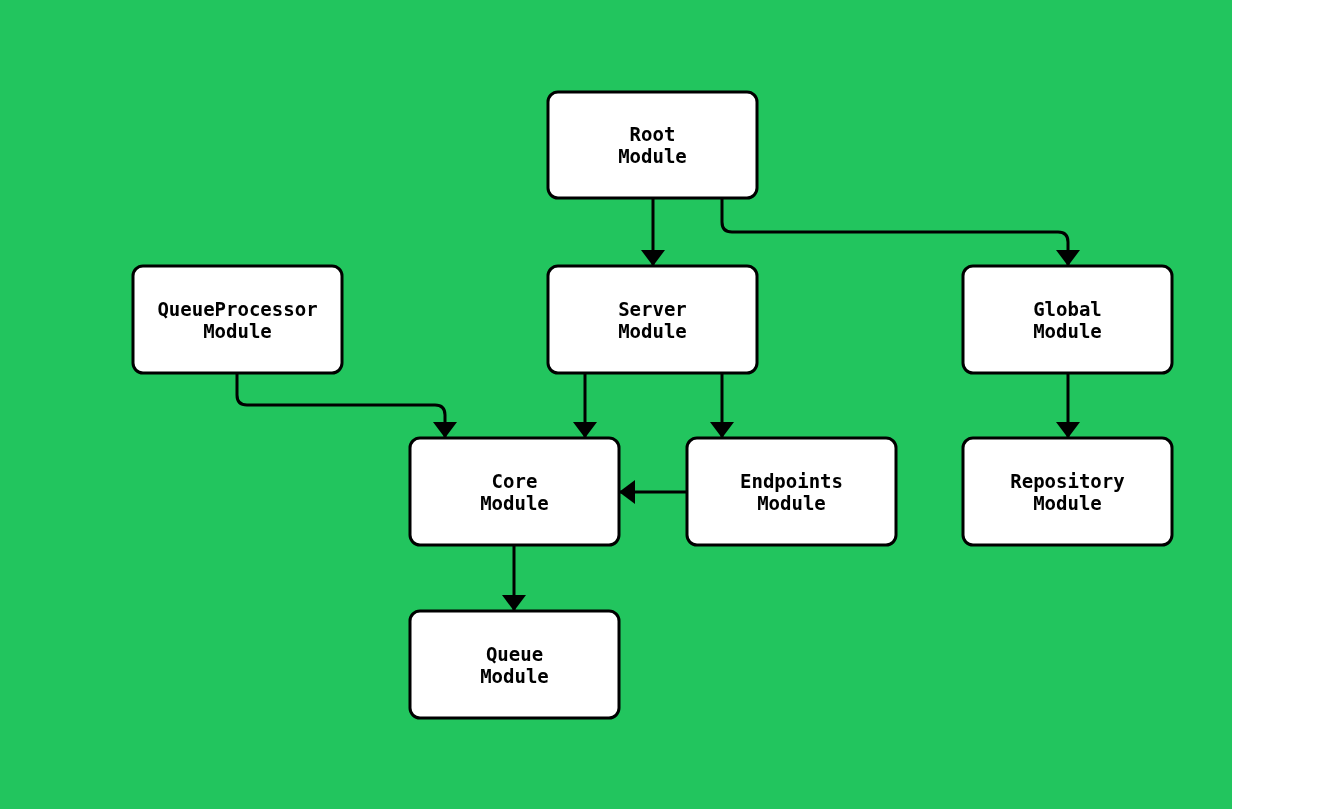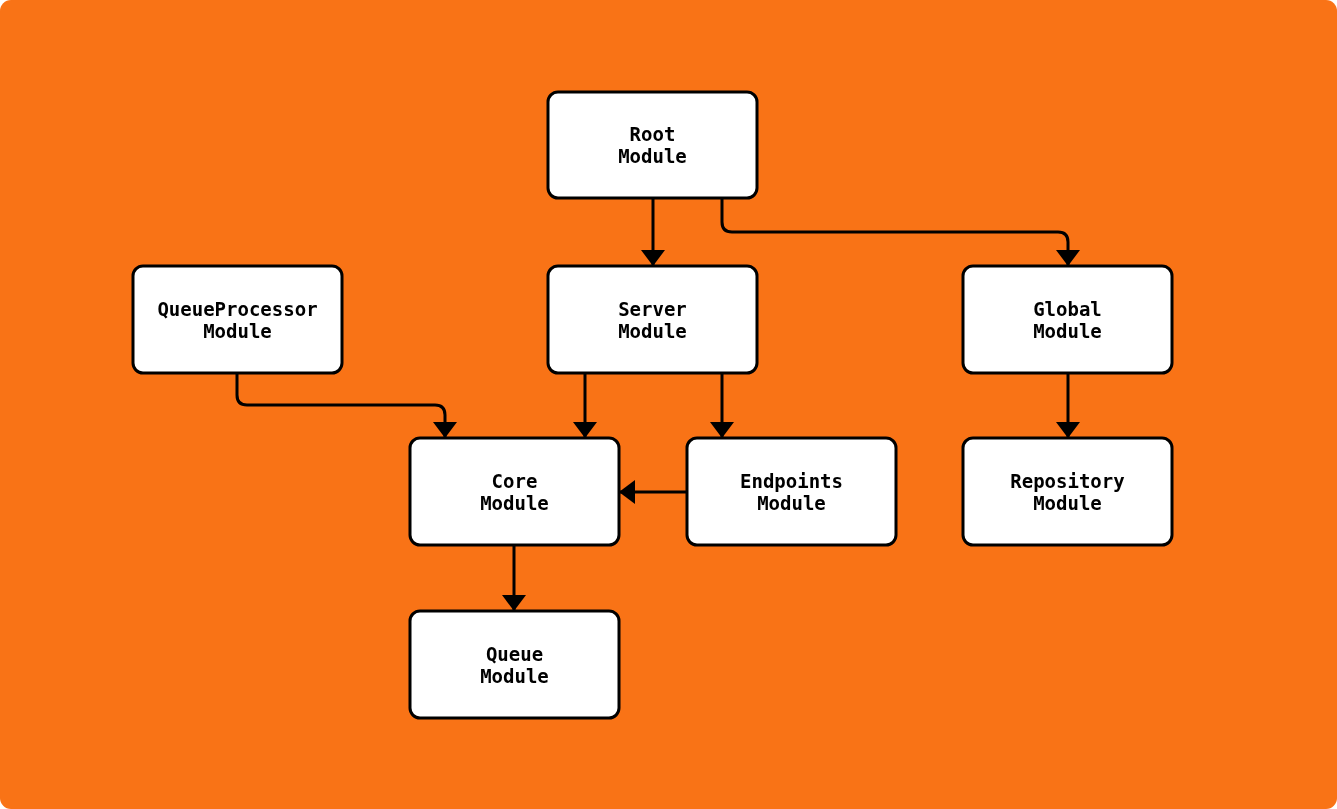--- a/index.html
+++ b/index.html
@@ -6,24 +6,23 @@
     margin: 0;
     padding: 0;
     width: 1337px;
     height: 809px;
     background: #ffffff;
     overflow: hidden;
     font-family: "DejaVu Sans Mono", monospace;
   }
   #stage {
     position: relative;
-    width: 1337px;
+    width: 1232px;
     height: 809px;
-    background: #f97316;
-    border-radius: 11px;
+    background: #22c55e;
   }
   svg { display: block; }
   .node-rect {
     fill: #ffffff;
     stroke: #000000;
     stroke-width: 3px;
   }
   .node-label {
     font-family: "DejaVu Sans Mono", monospace;
     font-weight: bold;

